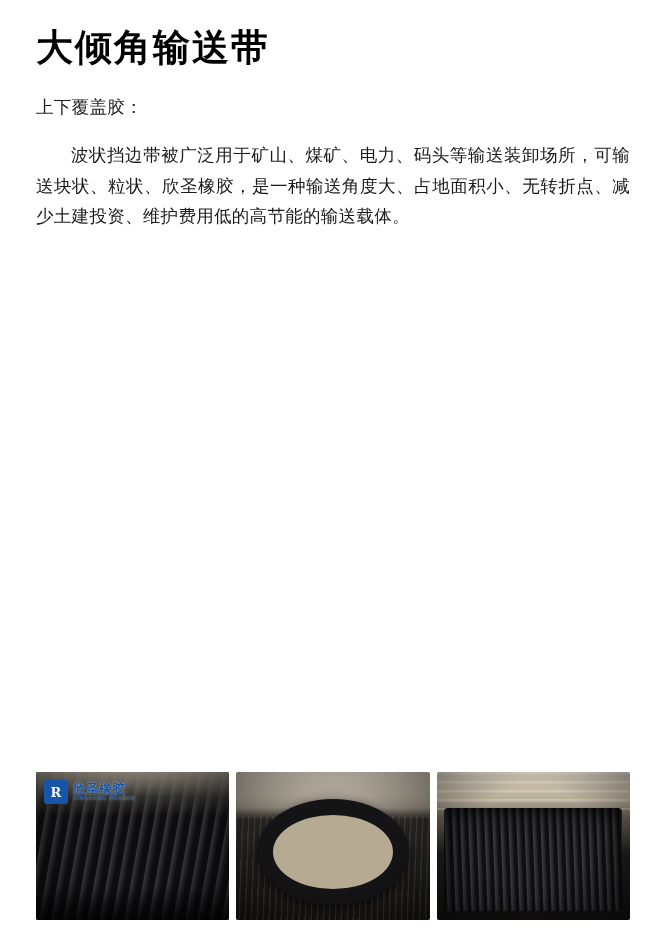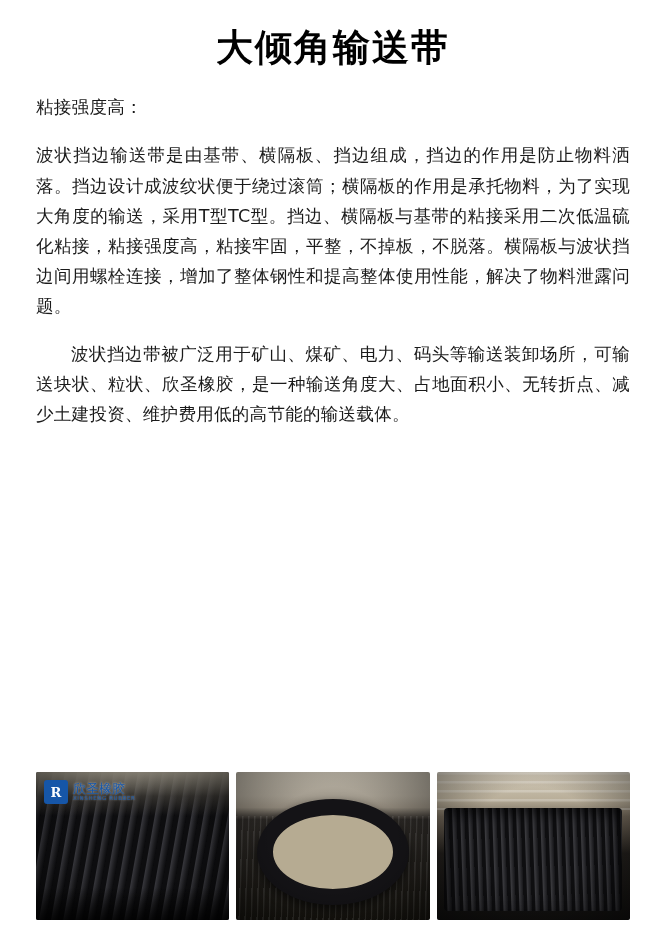--- a/index.html
+++ b/index.html
@@ -15,21 +15,20 @@
     overflow: hidden;
   }
   .page {
     width: 666px;
     height: 930px;
     position: relative;
     box-sizing: border-box;
     padding: 0 36px;
   }
   .doc-title {
-    text-align: center;
     font-size: 37px;
     font-weight: bold;
     letter-spacing: 2px;
     color: #000;
     margin: 26px 0 22px 0;
     line-height: 1.2;
   }
   .para {
     font-size: 17.5px;
     line-height: 1.72;
@@ -109,21 +108,21 @@
     font-family: "DejaVu Serif", serif;
   }
   .logo-text {
     display: flex;
     flex-direction: column;
     line-height: 1.05;
   }
   .logo-cn {
     color: #1656a8;
     font-size: 13px;
-    font-weight: normal;
+    font-weight: bold;
     text-shadow: 0 0 2px rgba(255,255,255,0.65);
   }
   .logo-en {
     color: #1656a8;
     font-size: 5.5px;
     letter-spacing: 0.6px;
     text-shadow: 0 0 2px rgba(255,255,255,0.6);
   }
   
   .photo-2 {
@@ -183,23 +182,22 @@
     pointer-events: none;
   }
 </style>
 </head>
 <body>
 
 <div class="page">
 
   <h1 class="doc-title">大倾角输送带</h1>
 
-  <p class="para">粘接强度高：</p>
-
-  <p class="para">波状挡边输送带是由基带、横隔板、挡边组成，挡边的作用是防止物料洒落。挡边设计成波纹状便于绕过滚筒；横隔板的作用是承托物料，为了实现大角度的输送，采用T型TC型。挡边、横隔板与基带的粘接采用二次低温硫化粘接，粘接强度高，粘接牢固，平整，不掉板，不脱落。横隔板与波状挡边间用螺栓连接，增加了整体钢性和提高整体使用性能，解决了物料泄露问题。</p>
+  <p class="para">上下覆盖胶：</p>
+
 
   <p class="para indent">波状挡边带被广泛用于矿山、煤矿、电力、码头等输送装卸场所，可输送块状、粒状、欣圣橡胶，是一种输送角度大、占地面积小、无转折点、减少土建投资、维护费用低的高节能的输送载体。</p>
 
 
 
 
   <div class="gallery">
 
     <div class="photo photo-1">
       <div class="logo-badge">

